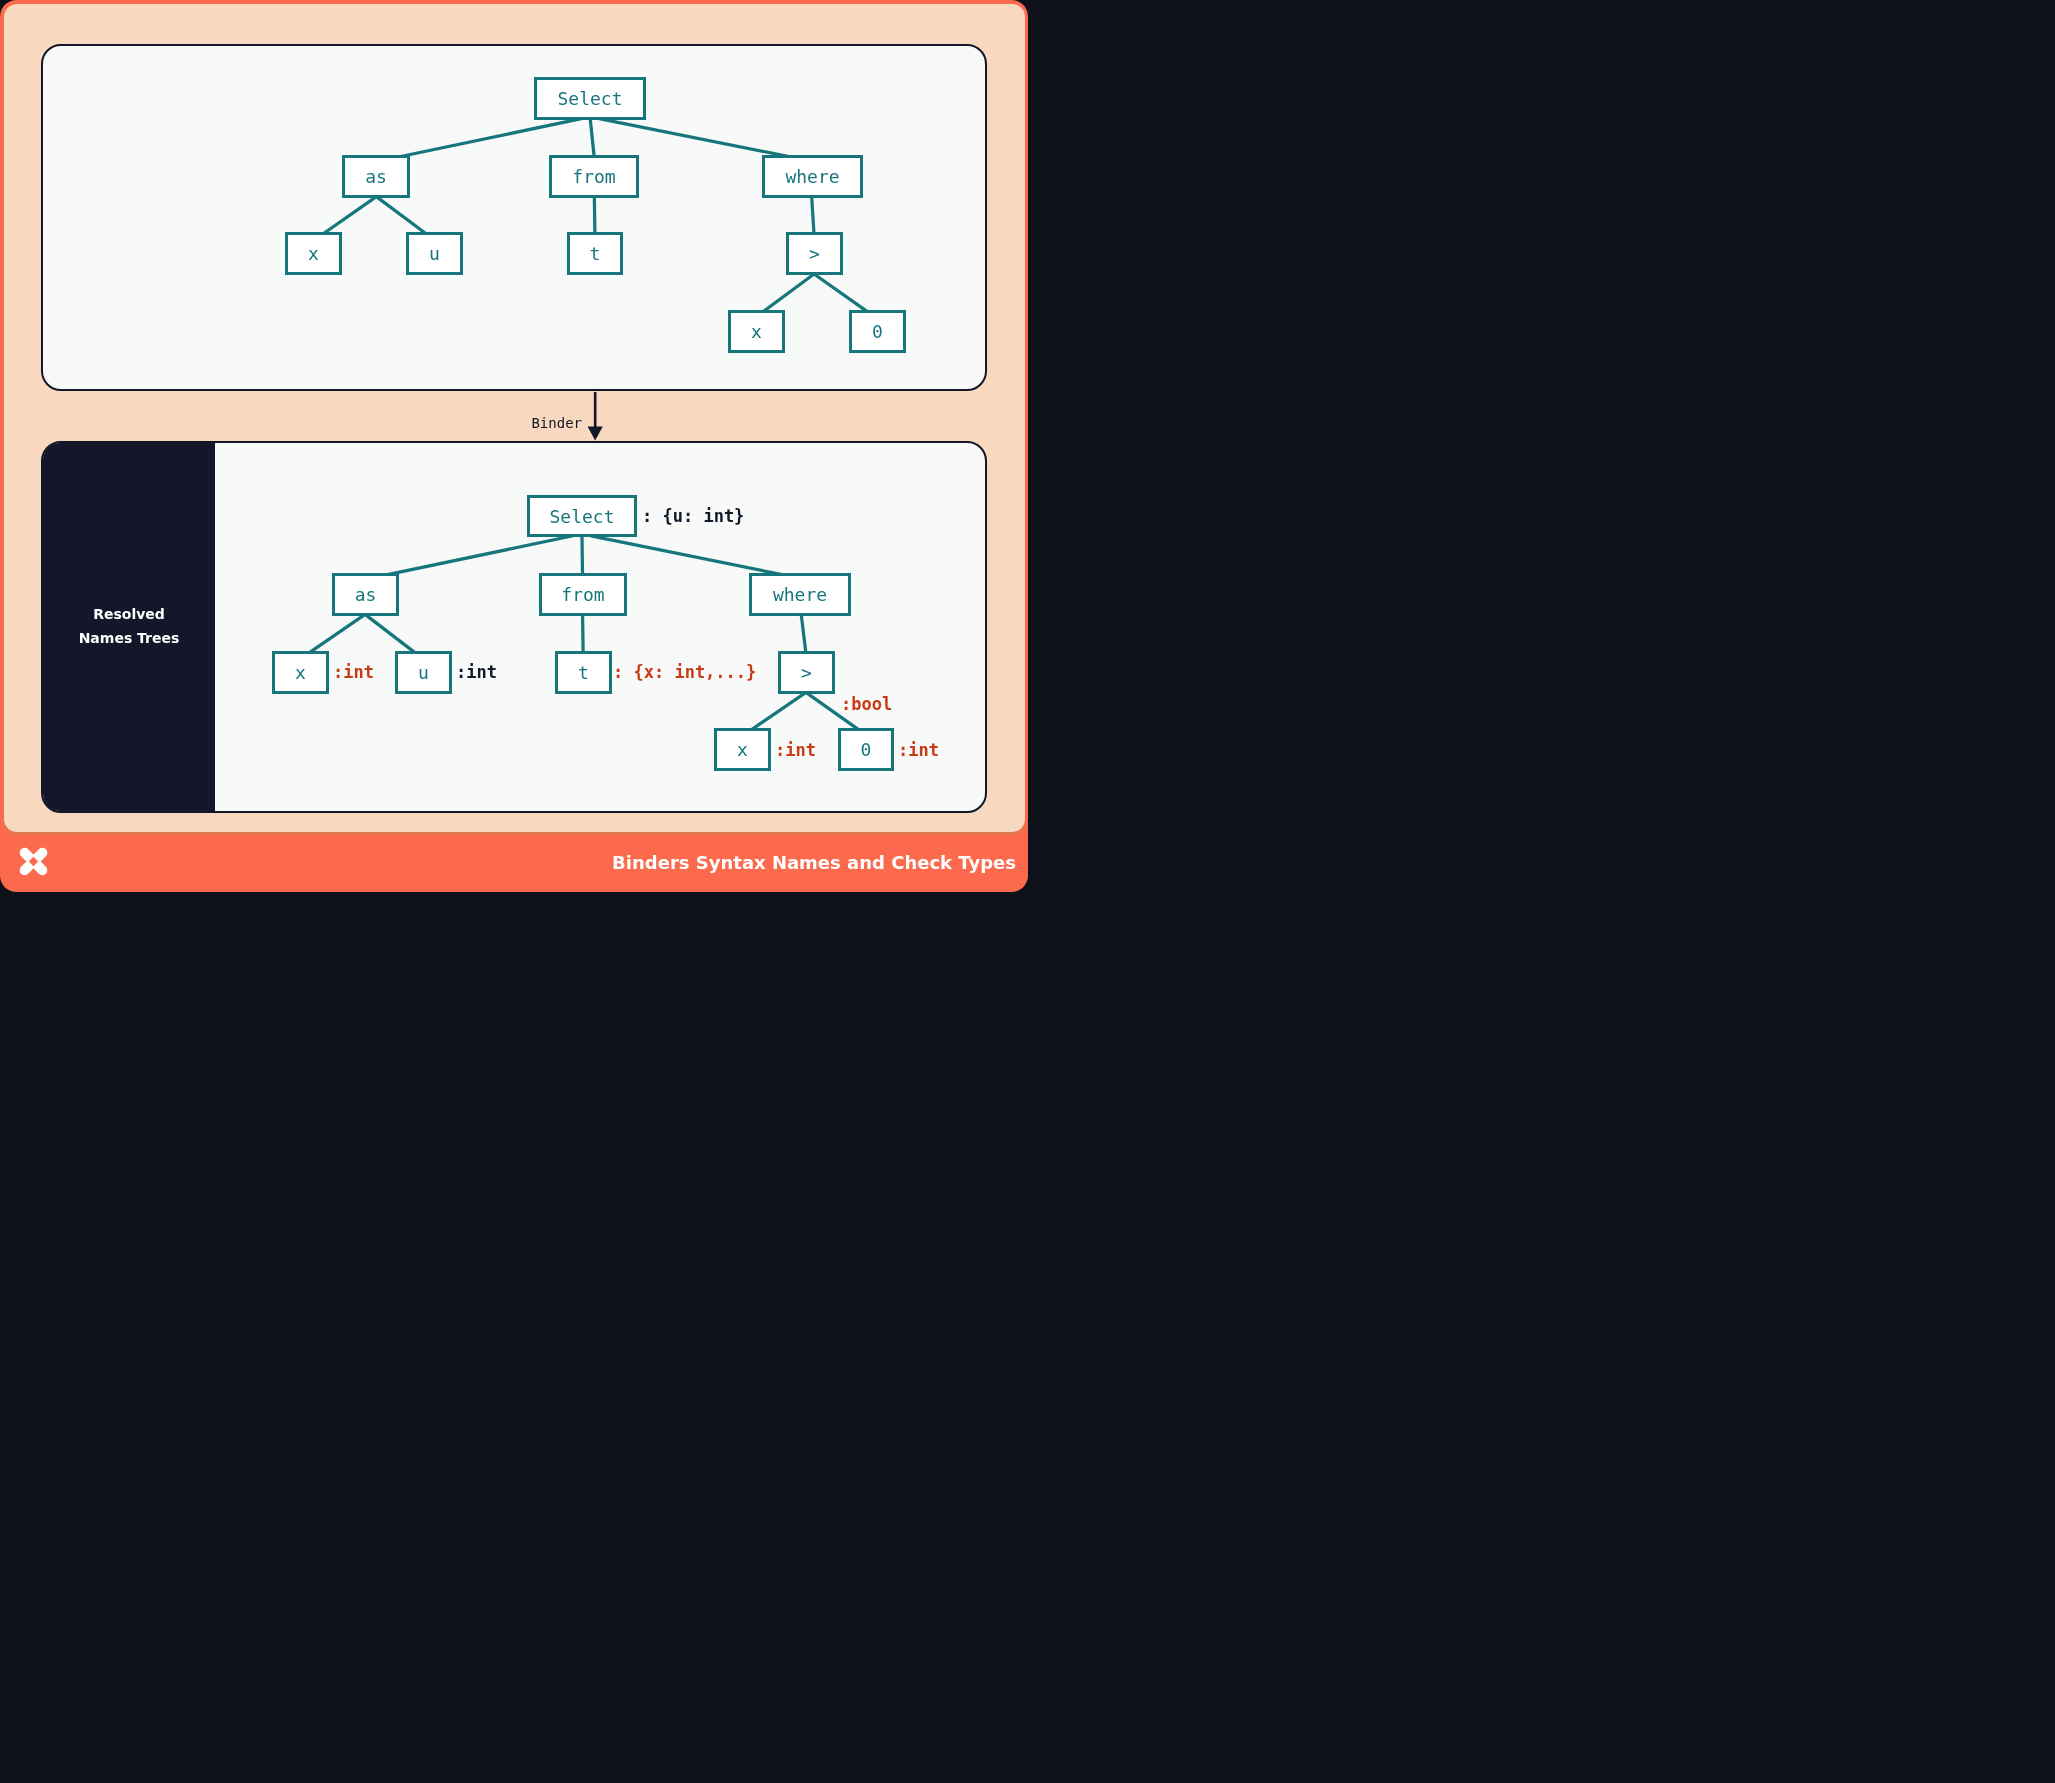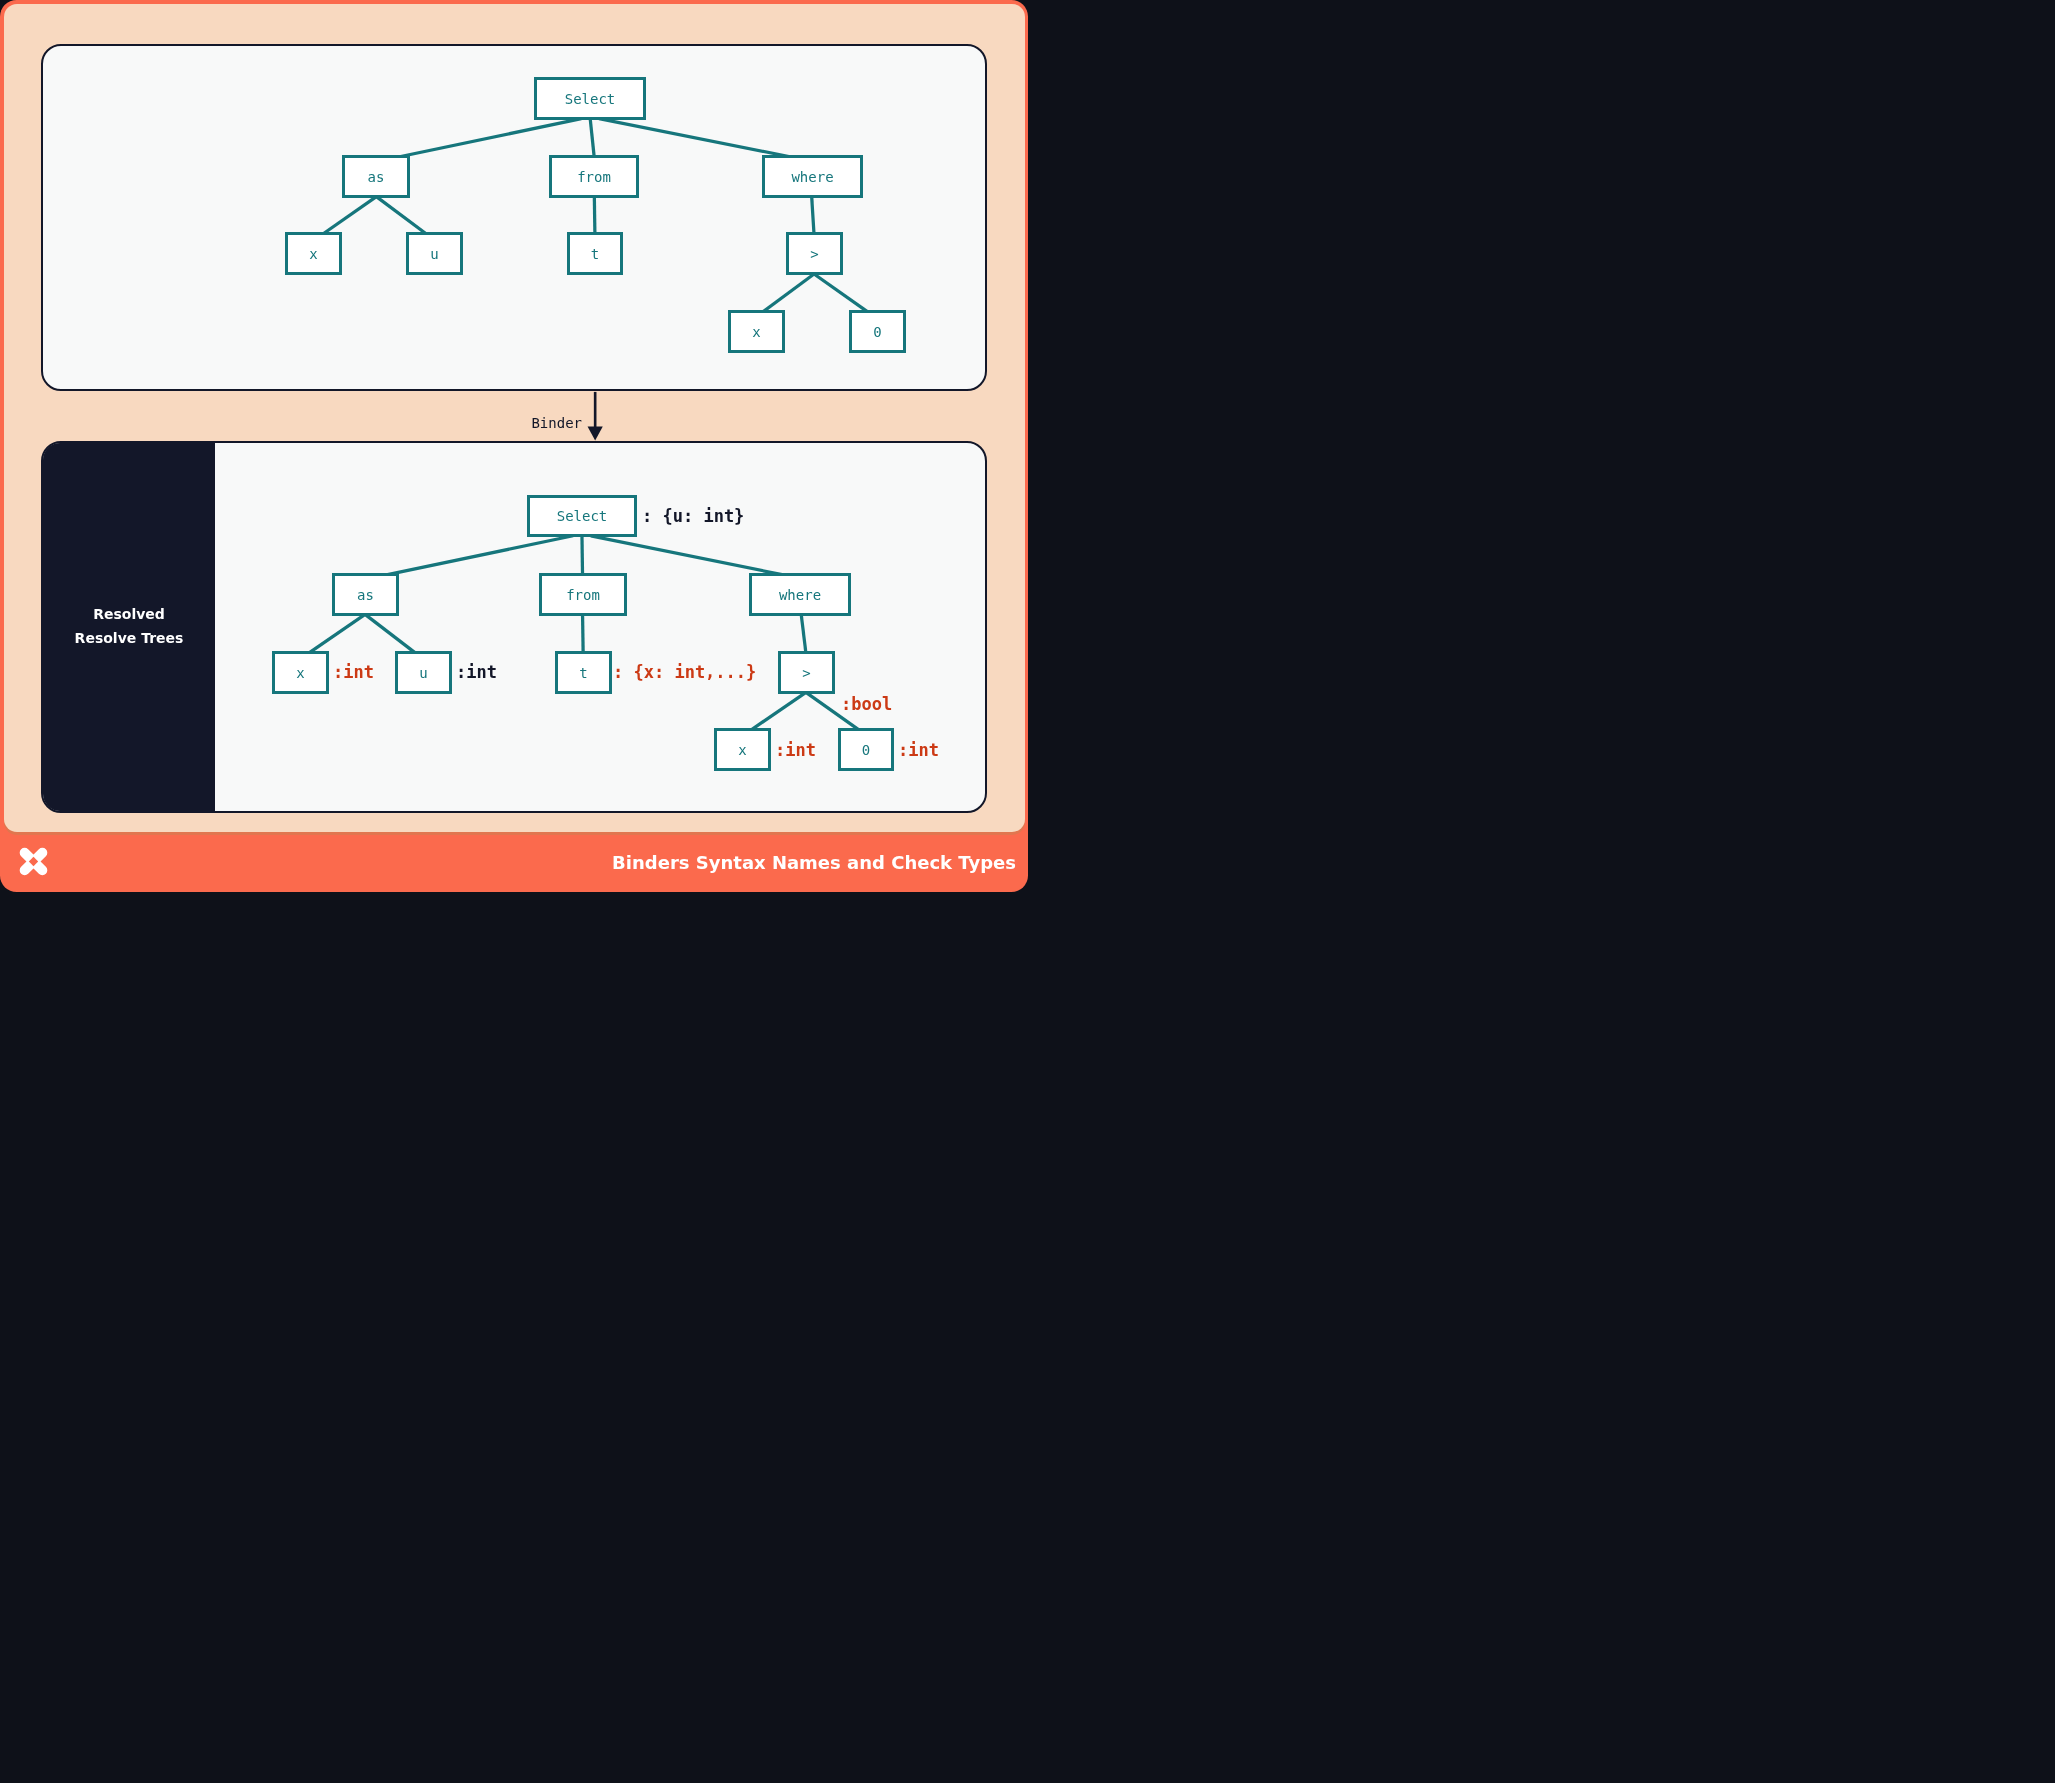--- a/index.html
+++ b/index.html
@@ -28,21 +28,21 @@
            border-radius:17px 0 0 17px;display:flex;flex-direction:column;
            align-items:center;justify-content:center;color:var(--white);
            font-weight:bold;font-size:14px;line-height:1.7;text-align:center;
            font-family:"DejaVu Sans",sans-serif;}
 
   .edges{position:absolute;left:0;top:0;}
   .edges line{stroke:var(--teal);stroke-width:5.5;}
 
   .node{position:absolute;box-sizing:border-box;border:3.5px solid var(--teal);
         background:var(--white);color:var(--teal);
-        font-family:"DejaVu Sans Mono",monospace;font-size:14px;
+        font-family:"DejaVu Sans Mono",monospace;font-size:18px;
         display:flex;align-items:center;justify-content:center;white-space:nowrap;}
 
   .ann{position:absolute;transform:translateY(-50%);white-space:nowrap;
        font-family:"DejaVu Sans Mono",monospace;font-weight:bold;font-size:17px;color:var(--ink);}
   .ann.red{color:var(--red);}
 
   .binder-label{position:absolute;left:509px;top:415px;width:73px;text-align:right;
                 color:var(--ink);font-family:"DejaVu Sans Mono",monospace;font-size:14px;}
   .binder-arrow{position:absolute;left:577px;top:390px;}
 
@@ -84,21 +84,21 @@
 
     <div class="binder-label">Binder</div>
     <svg class="binder-arrow" width="41" height="53" viewBox="0 0 70 90">
       <line x1="31" y1="3" x2="31" y2="64" stroke="#131729" stroke-width="4.5"></line>
       <polygon points="18,62 44,62 31,86" fill="#131729"></polygon>
     </svg>
 
     <div class="panel panel-bottom">
       <div class="sidebar">
         <span>Resolved</span>
-        <span>Resolve Trees</span>
+        <span>Names Trees</span>
       </div>
       <svg class="edges" width="942" height="367" viewBox="0 0 1592 621">
         <line x1="896" y1="157" x2="576" y2="224"></line>
         <line x1="911" y1="157" x2="912" y2="224"></line>
         <line x1="926" y1="157" x2="1256" y2="224"></line>
         <line x1="544" y1="290" x2="448" y2="356"></line>
         <line x1="544" y1="290" x2="630" y2="356"></line>
         <line x1="912" y1="290" x2="913" y2="356"></line>
         <line x1="1282" y1="290" x2="1290" y2="356"></line>
         <line x1="1290" y1="422" x2="1195" y2="487"></line>

